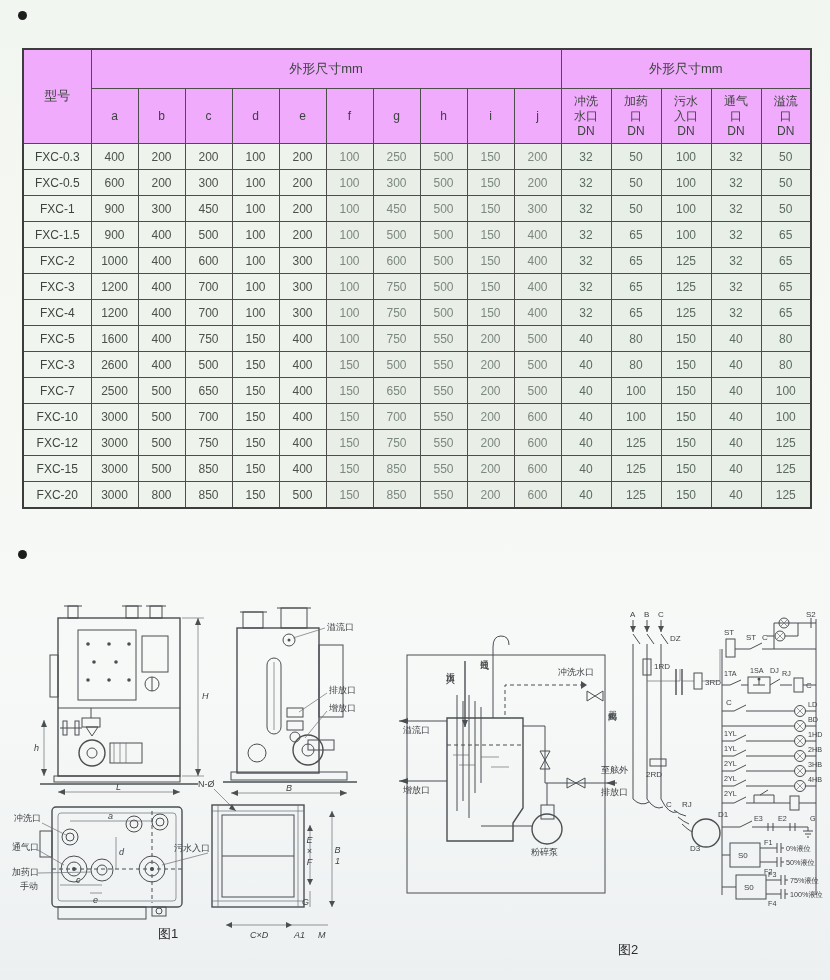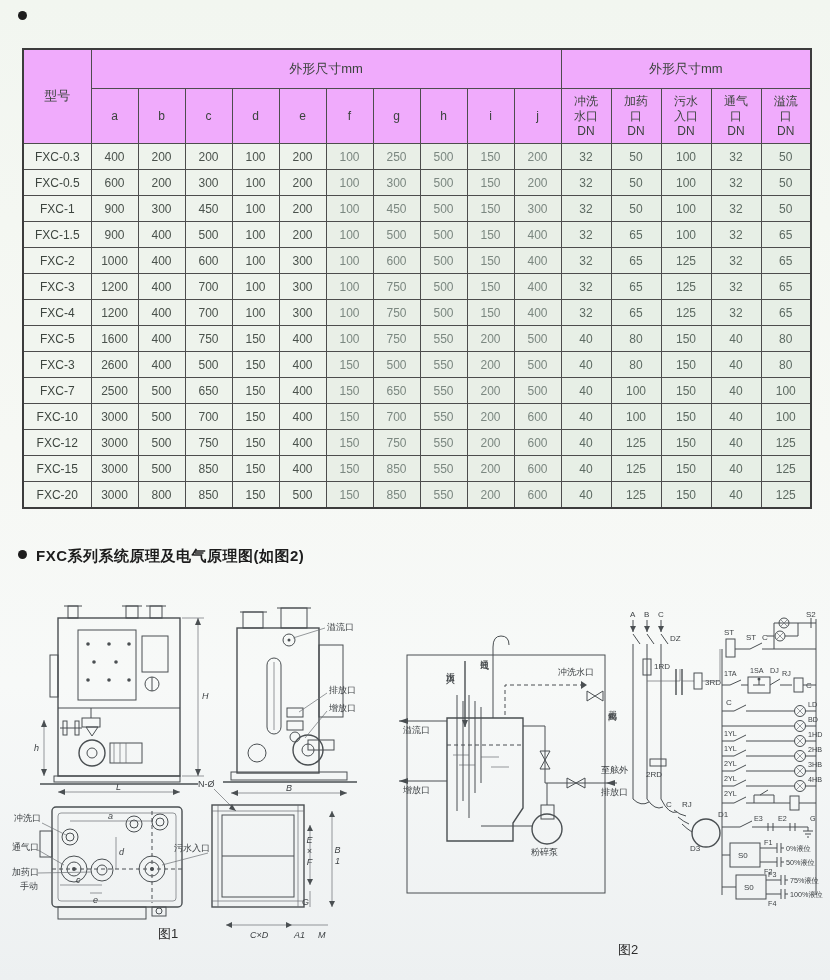--- a/index.html
+++ b/index.html
@@ -349,21 +349,21 @@
         <td class="lt">600</td>
         <td class="fl">40</td>
         <td class="fl">125</td>
         <td class="fl">150</td>
         <td class="fl">40</td>
         <td class="fl">125</td>
       </tr>
     </tbody>
 </table>
 
-<div class="sec-title" id="title2"><span class="bullet"></span><span>FXC系列系统原理及电气原理图(如图2)</span></div>
+<div class="sec-title" id="title2"><span class="bullet"></span></div>
 
 <div id="figures">
 
   <div class="fig" style="left:30px;top:5px;width:185px;height:200px;">
     <svg width="185" height="200" viewBox="0 0 185 200">
       <rect class="ln2" x="28" y="18" width="122" height="158"></rect>
       <rect class="ln" x="38" y="6" width="10" height="12"></rect>
         <line class="ln" x1="34" y1="6" x2="52" y2="6"></line>
       <rect class="ln" x="96" y="6" width="12" height="12"></rect>
         <line class="ln" x1="92" y1="6" x2="112" y2="6"></line>

